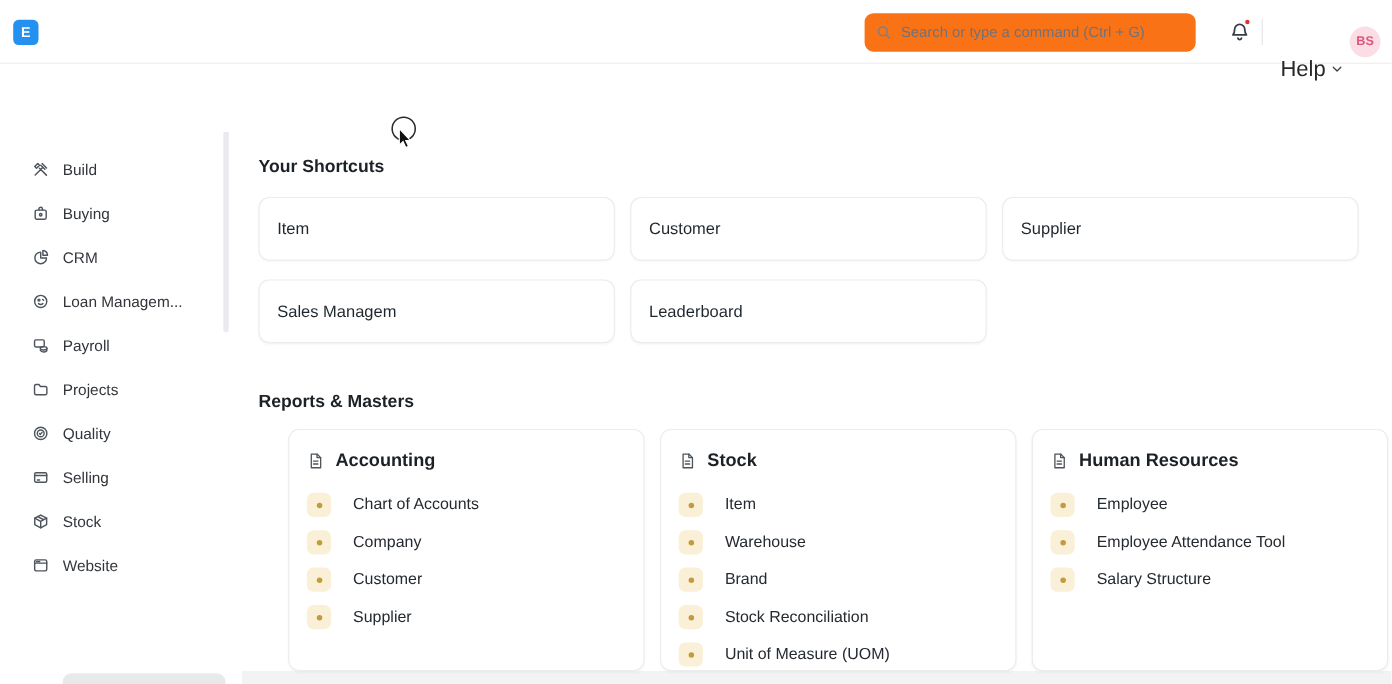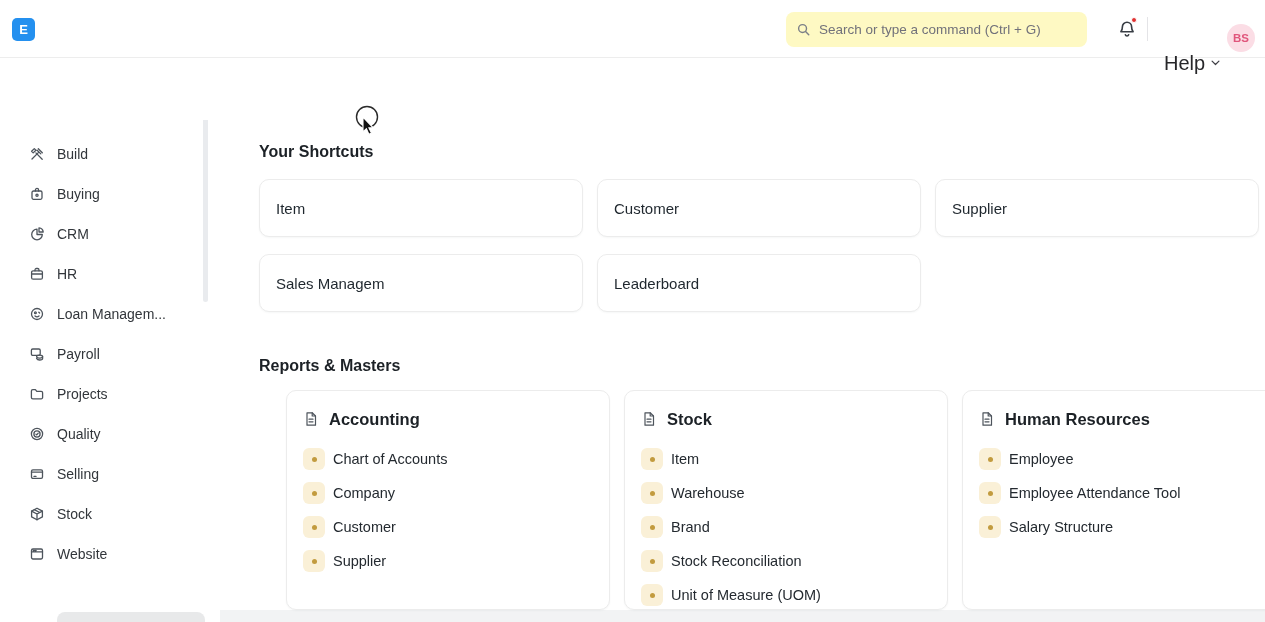--- a/index.html
+++ b/index.html
@@ -6,21 +6,21 @@
   html,body { width:1265px; height:622px; overflow:hidden; background:#fff;
     font-family:"Liberation Sans", sans-serif; color:#1c2126; }
 
   
   .topbar { position:absolute; left:0; top:0; width:1265px; height:58px;
     background:#fff; border-bottom:1px solid #ededed; z-index:20; }
   .logo { position:absolute; left:12px; top:18px; width:23px; height:23px;
     border-radius:5px; background:#2490ef; color:#fff; font-size:13px; font-weight:bold;
     display:flex; align-items:center; justify-content:center; cursor:pointer; }
   .search { position:absolute; left:786px; top:12px; width:301px; height:35px;
-    background:#fef9c3; border-radius:8px; display:flex; align-items:center;
+    background:#f97316; border-radius:8px; display:flex; align-items:center;
     padding:0 10px; gap:8px; }
   .search svg { flex:0 0 auto; }
   .search input { border:none; outline:none; background:transparent; width:100%;
     font-family:inherit; font-size:13.5px; color:#374151; }
   .search input::placeholder { color:#71717a; }
   .bell { position:absolute; left:1114px; top:16px; width:26px; height:26px;
     display:flex; align-items:center; justify-content:center; cursor:pointer; }
   .bell .dot { position:absolute; right:3px; top:1px; width:6px; height:6px;
     border-radius:50%; background:#e03131; border:1px solid #fff; }
   .vdiv { position:absolute; left:1147px; top:17px; width:1px; height:24px; background:#e4e4e7; }
@@ -49,39 +49,39 @@
     padding-left:29px; cursor:pointer; }
   .side-icon { width:16px; height:16px; color:#4d545c; display:flex; align-items:center; }
   .side-icon svg { width:16px; height:16px; }
   .side-label { font-size:14px; color:#32363b; white-space:nowrap; }
   .side-scrollbar { position:absolute; left:203px; top:76px; width:5px; height:226px;
     background:#e9ebee; border-radius:3px; }
   .side-bottom-shape { position:absolute; left:57px; top:612px; width:148px; height:10px;
     background:#e8e9ea; border-radius:8px 8px 0 0; }
 
   
-  .main { position:absolute; left:259px; top:120px; width:1000px; height:502px; }
+  .main { position:absolute; left:235px; top:120px; width:1000px; height:502px; }
   .section-heading { position:absolute; font-size:16px; font-weight:bold; color:#1c2126; }
   .shortcuts-heading { top:23px; }
   .shortcut-grid { position:absolute; top:59px; display:grid;
     grid-template-columns:repeat(3, 324px); column-gap:14px; row-gap:17px; }
   .shortcut-card { height:58px; background:#fff; border:1px solid #ececec; border-radius:10px;
     display:flex; align-items:center; padding:0 16px; font-size:15px; font-weight:500;
     color:#1f272e; cursor:pointer; box-shadow:0 1px 2px rgba(25,39,52,.04); }
 
   .reports-heading { top:237px; }
   .reports-grid { position:absolute; top:270px; display:grid;
     grid-template-columns:repeat(3, 324px); column-gap:14px;padding-left:27px; }
   .report-card { height:220px; background:#fff; border:1px solid #ececec; border-radius:10px;
     padding:16px; box-shadow:0 1px 2px rgba(25,39,52,.04); overflow:hidden; }
   .report-title { display:flex; align-items:center; gap:10px; height:24px;
     font-size:16.5px; font-weight:600; color:#1c2126; cursor:pointer; }
   .report-title .doc-icon { width:16px; height:16px; color:#4d545c; display:flex; }
   .report-items { margin-top:17px; display:flex; flex-direction:column; gap:12px; }
-  .report-item { display:flex; align-items:center; gap:8px; height:22px; cursor:pointer; }
+  .report-item { display:flex; align-items:center; gap:20px; height:22px; cursor:pointer; }
   .bullet { width:22px; height:22px; border-radius:6px; background:#faf0d7;
     display:flex; align-items:center; justify-content:center; flex:0 0 auto; }
   .bullet .b-dot { width:5px; height:5px; border-radius:50%; background:#c29b3f; }
   .report-item-label { font-size:14.5px; color:#242a30; }
 
   
   .bottom-strip { position:absolute; left:220px; right:0; top:610px; height:12px;
     background:#f2f3f4; z-index:2; }
   .reports-grid, .shortcut-grid { z-index:3; }
 
@@ -159,29 +159,20 @@
       <div class="side-item">
         <span class="side-icon">
           <svg fill="none" stroke="currentColor" stroke-width="1.3" stroke-linecap="round" stroke-linejoin="round" width="16" height="16" viewBox="0 0 16 16">
             <path d="M8 3.2a5.3 5.3 0 1 0 5.3 5.3H8z"></path>
             <path d="M10 1.8a4.6 4.6 0 0 1 4.2 4.2H10z"></path>
           </svg>
         </span>
         <span class="side-label">CRM</span>
       </div>
 
-      <div class="side-item">
-        <span class="side-icon">
-          <svg fill="none" stroke="currentColor" stroke-width="1.3" stroke-linecap="round" stroke-linejoin="round" width="16" height="16" viewBox="0 0 16 16">
-            <rect x="2.6" y="4.8" width="10.8" height="8.4" rx="1.5"></rect>
-            <path d="M6 4.8V3.9A1.4 1.4 0 0 1 7.4 2.5h1.2A1.4 1.4 0 0 1 10 3.9v.9M2.6 8h10.8"></path>
-          </svg>
-        </span>
-        <span class="side-label">HR</span>
-      </div>
 
       <div class="side-item">
         <span class="side-icon">
           <svg fill="none" stroke="currentColor" stroke-width="1.3" stroke-linecap="round" stroke-linejoin="round" width="16" height="16" viewBox="0 0 16 16">
             <circle cx="8" cy="8" r="5.5"></circle>
             <circle cx="6.4" cy="6.8" r=".9"></circle>
             <path d="M6 10c1.2 1 2.8 1 4 0M9.8 6.2l.8.8"></path>
           </svg>
         </span>
         <span class="side-label">Loan Managem...</span>

